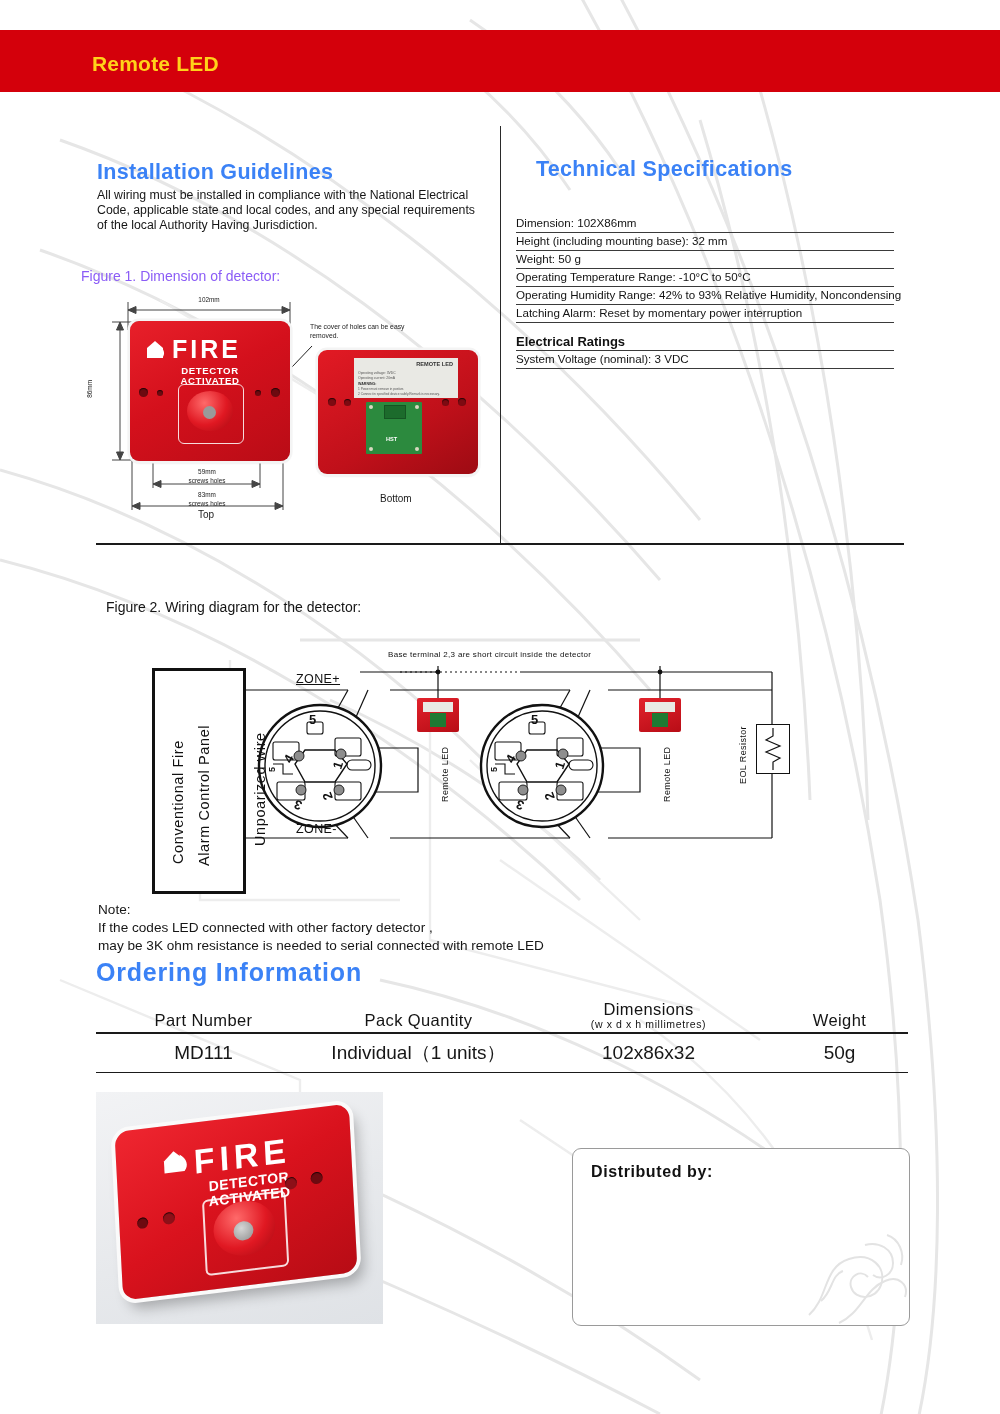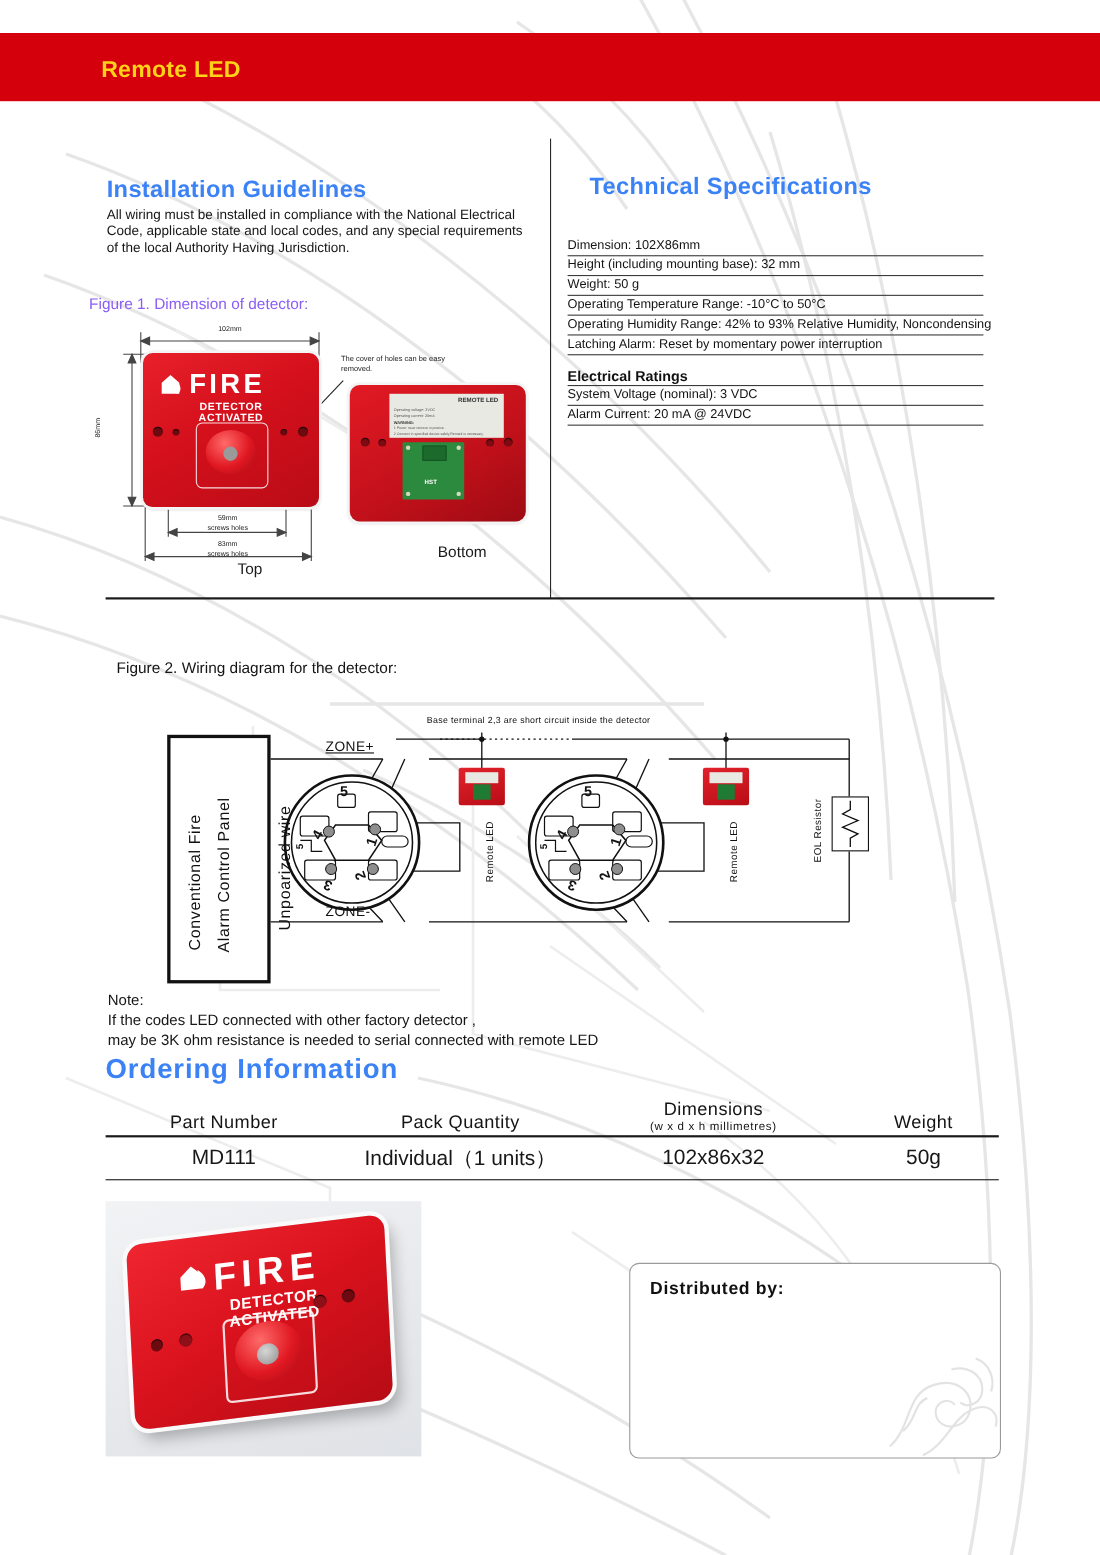--- a/index.html
+++ b/index.html
@@ -45,21 +45,21 @@
     font-size:11.6px;color:#131313;padding:1px 0 2px 0;
     border-bottom:1px solid #3a3a3a;line-height:14px;white-space:nowrap;
   }
   .spec-sub-h{
     font-size:13px;font-weight:bold;color:#111;margin-top:11px;padding-bottom:1px;
     border-bottom:1px solid #3a3a3a;
   }
   
   .fig1{position:absolute;left:100px;top:288px;width:390px;height:240px;z-index:3;}
   .dimtxt{position:absolute;font-size:6.4px;color:#222;font-family:"Liberation Sans",sans-serif;text-align:center;}
-  .viewcap{position:absolute;font-size:14px;color:#1a1a1a;margin-left:18px;}
+  .viewcap{position:absolute;font-size:10px;color:#1a1a1a;}
   .panelface{
     position:absolute;background:linear-gradient(150deg,#e8202a 0%,#d4101c 45%,#b90c16 100%);
     border-radius:9px;box-shadow:0 0 0 2.5px #f4f4f4, 0 1px 3px rgba(0,0,0,.3);
   }
   .fireword{
     position:absolute;color:#fff;font-weight:bold;letter-spacing:3px;
     font-family:"Liberation Sans",sans-serif;
   }
   .subword{position:absolute;color:#fff;font-weight:bold;text-align:center;letter-spacing:.6px;}
   .screwhole{position:absolute;border-radius:50%;background:#6d0a10;box-shadow:inset 0 1px 1px rgba(0,0,0,.7);}
@@ -278,21 +278,20 @@
 <div class="sec-h1" id="tech-h">Technical Specifications</div>
 <div class="spec-table">
   <div class="spec-row">Dimension: 102X86mm</div>
   <div class="spec-row">Height (including mounting base):  32 mm</div>
   <div class="spec-row">Weight: 50 g</div>
   <div class="spec-row">Operating Temperature Range: -10°C to 50°C</div>
   <div class="spec-row">Operating Humidity Range: 42% to 93% Relative Humidity, Noncondensing</div>
   <div class="spec-row">Latching Alarm: Reset by momentary power interruption</div>
   <div class="spec-sub-h">Electrical  Ratings</div>
   <div class="spec-row">System Voltage (nominal):  3 VDC</div>
-  <div class="spec-row">Alarm Current: 20 mA @ 24VDC</div>
 </div>
 
 <div id="fig2-cap">Figure 2. Wiring diagram for the  detector:</div>
 
 <div class="fig2">
 
   <svg width="810" height="260" style="position:absolute;left:0;top:0;" xmlns="http://www.w3.org/2000/svg">
     <g stroke="#111" stroke-width="1.2" fill="none">
 
       <line x1="88" y1="50" x2="248" y2="50"></line>

